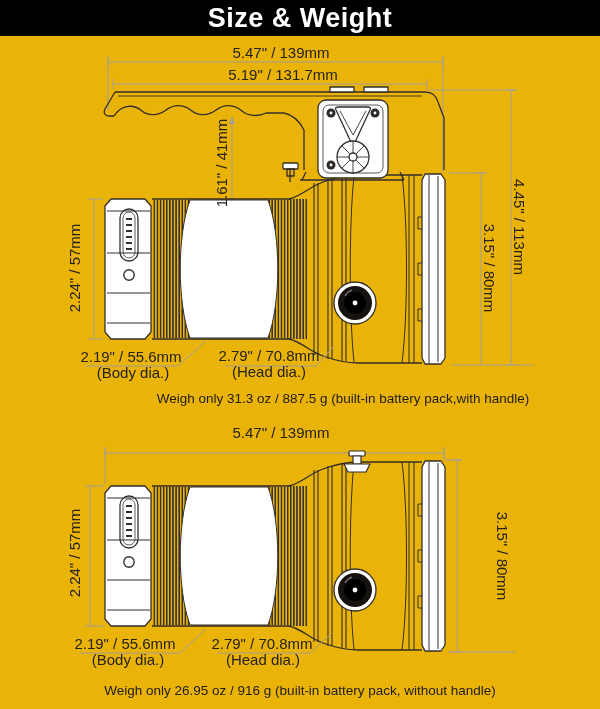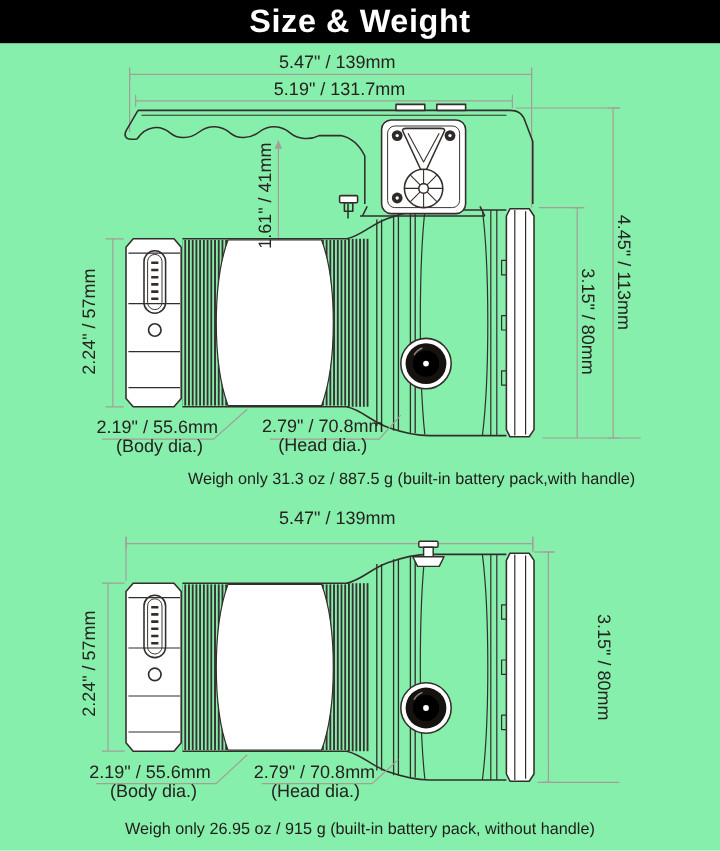--- a/index.html
+++ b/index.html
@@ -1,17 +1,17 @@
 <!DOCTYPE html>
 <html><head>
 <meta charset="utf-8">
 <style>
   html,body{margin:0;padding:0;background:#ffffff;}
   .stage{
-    position:relative;width:600px;height:709px;background:#86efac;
+    position:relative;width:600px;height:709px;background:#eab308;
     font-family:"Liberation Sans", sans-serif;overflow:hidden;
   }
   .header{
     position:absolute;left:0;top:0;width:600px;height:36px;background:#000000;
     display:flex;align-items:center;justify-content:center;
   }
   .header .title{
     color:#ffffff;font-size:27px;font-weight:bold;letter-spacing:.5px;margin:0;
   }
   svg.art{position:absolute;left:0;top:0;}
@@ -187,15 +187,15 @@
   <div class="dim-label" id="capHeadT">(Head dia.)</div>
   <div class="weight-note" id="weightT">Weigh only 31.3 oz / 887.5 g (built-in battery pack,with handle)</div>
 
   <div class="dim-label" id="lab547b">5.47" / 139mm</div>
   <div class="dim-label rot-cw" id="lab315b">3.15" / 80mm</div>
   <div class="dim-label rot-ccw" id="lab224b">2.24" / 57mm</div>
   <div class="dim-label" id="labBodyB">2.19" / 55.6mm</div>
   <div class="dim-label" id="capBodyB">(Body dia.)</div>
   <div class="dim-label" id="labHeadB">2.79" / 70.8mm</div>
   <div class="dim-label" id="capHeadB">(Head dia.)</div>
-  <div class="weight-note" id="weightB">Weigh only 26.95 oz / 915 g (built-in battery pack, without handle)</div>
+  <div class="weight-note" id="weightB">Weigh only 26.95 oz / 916 g (built-in battery pack, without handle)</div>
 
 </div>
 
 </body></html>

